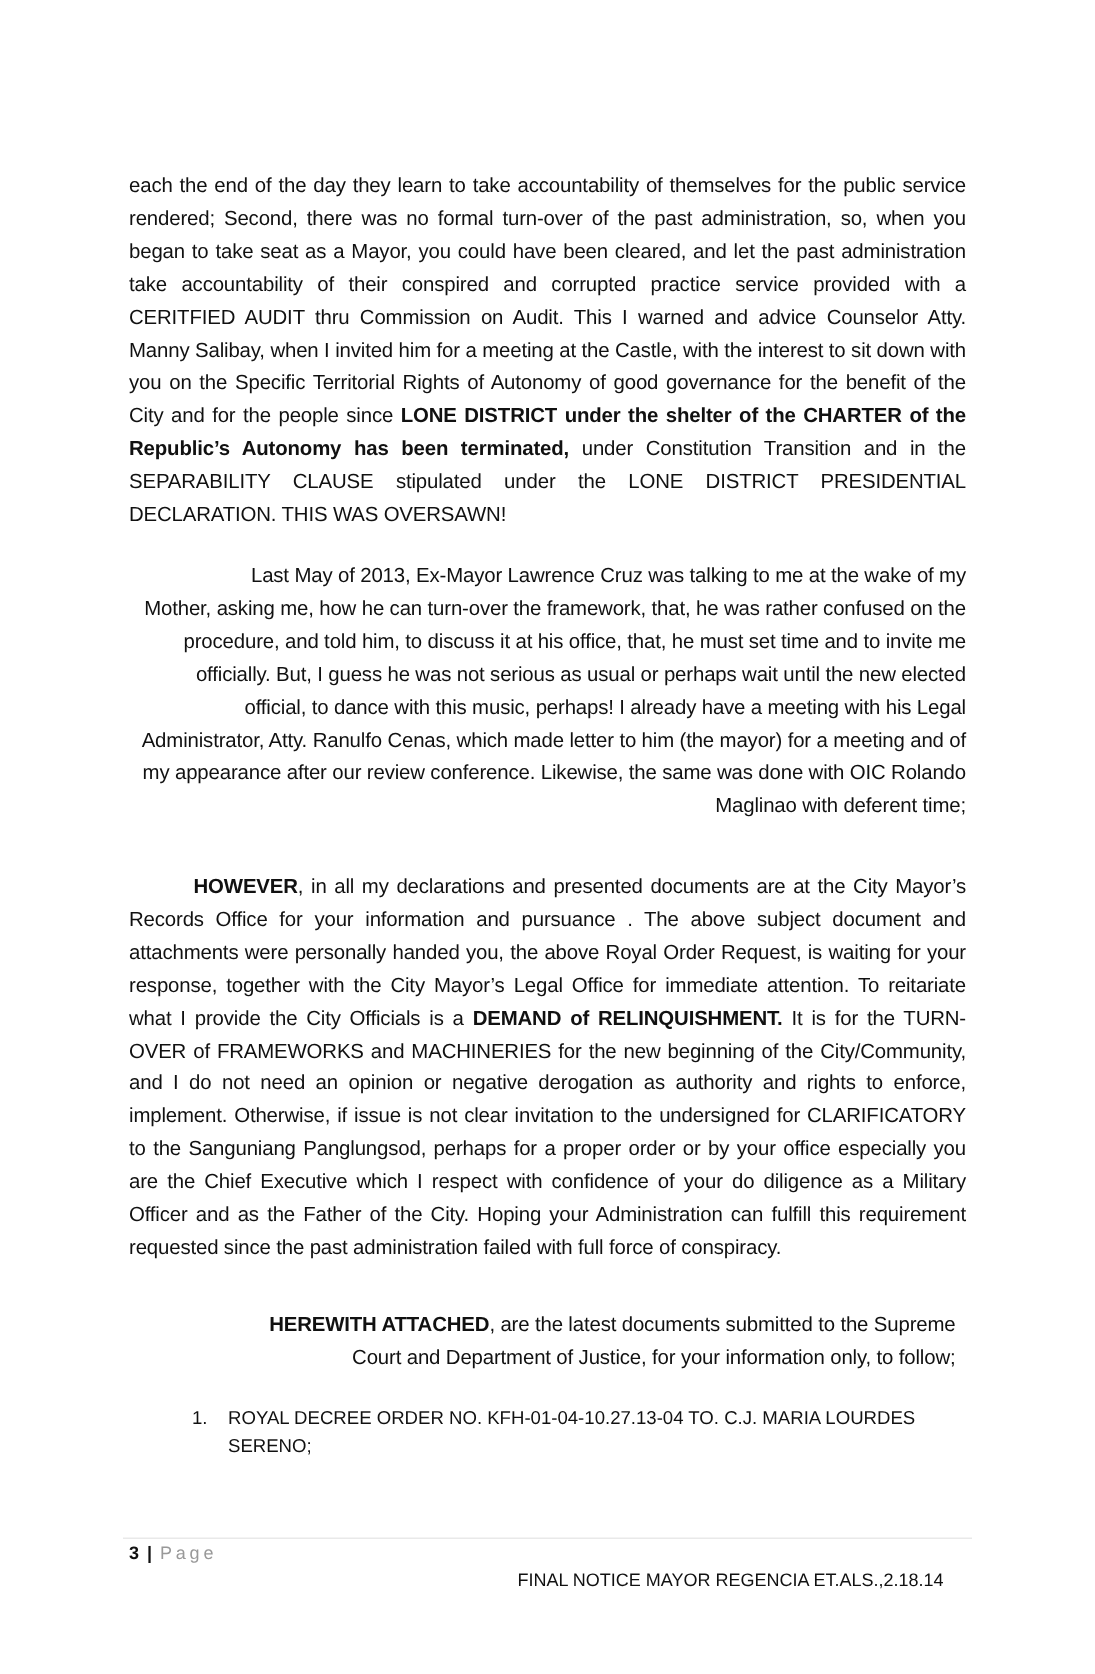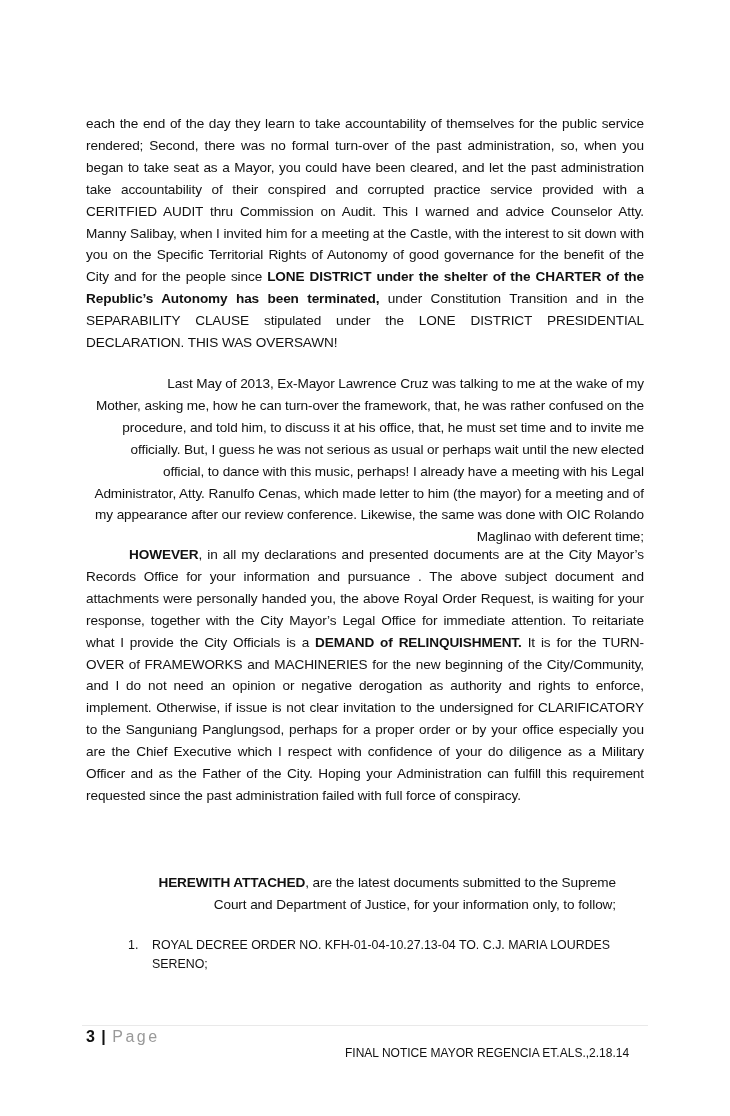--- a/index.html
+++ b/index.html
@@ -5,28 +5,28 @@
   html, body { margin: 0; padding: 0; background: #ffffff; }
   body { width: 730px; height: 1116px; position: relative; overflow: hidden;
          font-family: "Liberation Sans", "DejaVu Sans", sans-serif; color: #111; }
   .page { position: absolute; left: 0; top: 0; width: 730px; height: 1116px; background: #fff; }
   .body-text { position: absolute; left: 86px; width: 558px; font-size: 13.6px; line-height: 21.9px; letter-spacing: -0.1px; }
   .para { margin: 0; text-align: justify; }
   .para.left { text-align: right; }
   .indent { text-indent: 43px; }
   .p1 { top: 113px; }
   .p2 { top: 373px; }
-  .p3 { top: 544px; }
-  .p4 { top: 872px; }
+  .p3 { top: 580px; }
+  .p4 { top: 872px; margin-left: 21px; }
   .list { position: absolute; left: 128px; top: 936px; width: 500px; font-size: 12.4px; line-height: 19px; }
   .list-num { position: absolute; left: 0; top: 0; }
   .list-text { padding-left: 24px; display: block; }
   b { font-weight: bold; }
   .footer-rule { position: absolute; left: 82px; top: 1025px; width: 566px; height: 1px; background: #e9e9e9; }
-  .page-num { position: absolute; left: 86px; top: 1028px; font-size: 16px; }
+  .page-num { position: absolute; left: 86px; top: 1028px; font-size: 12px; }
   .page-num .num { font-weight: bold; color: #111; }
   .page-num .bar { font-weight: bold; color: #111; margin: 0 2px; }
   .page-num .word { color: #999; letter-spacing: 2.5px; }
   .footer-title { position: absolute; left: 345px; top: 1046px; font-size: 12px; color: #111; }
 </style>
 </head>
 <body>
 
 <div class="page">
 

